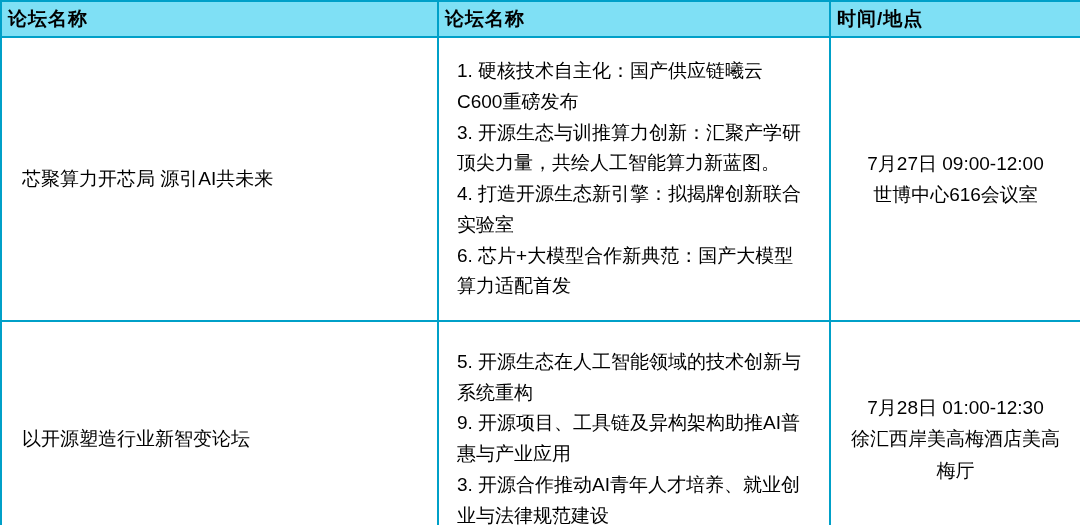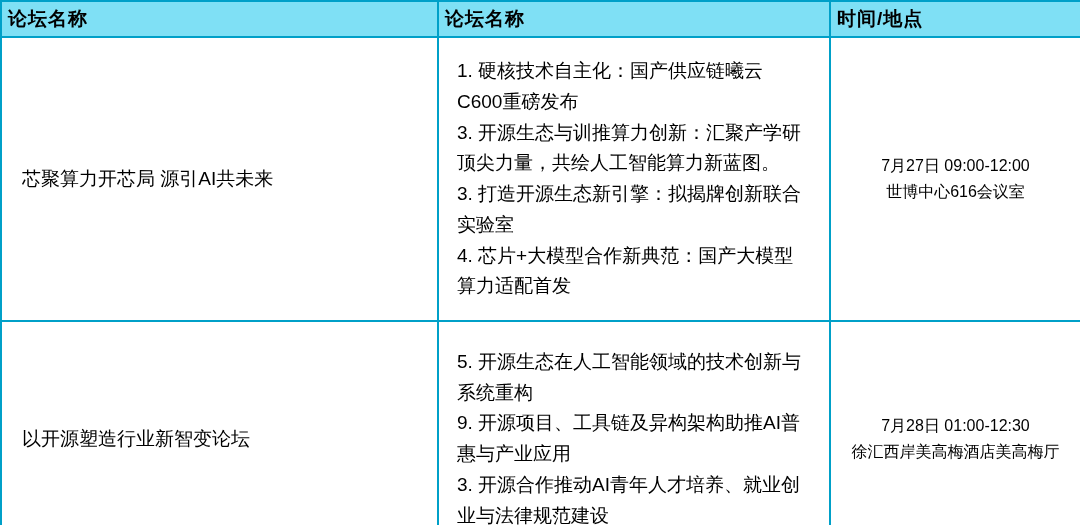--- a/index.html
+++ b/index.html
@@ -49,21 +49,21 @@
     line-height: 1.6;
   }
   td.topics-cell {
     font-size: 19px;
     padding: 18px 22px 18px 18px;
     line-height: 1.62;
     text-align: left;
   }
   td.time-cell {
     text-align: center;
-    font-size: 16px;
+    font-size: 19px;
     padding: 10px 18px;
     line-height: 1.65;
   }
   .topic-line {
     display: block;
   }
   .time-line {
     display: block;
   }
   tbody tr.row-1 { height: 248px; }
@@ -85,22 +85,22 @@
         <th>论坛名称</th>
         <th>时间/地点</th>
       </tr>
     </thead>
     <tbody>
       <tr class="row-1">
         <td class="name-cell">芯聚算力开芯局 源引AI共未来</td>
         <td class="topics-cell">
           <span class="topic-line">1. 硬核技术自主化：国产供应链曦云C600重磅发布</span>
           <span class="topic-line">3. 开源生态与训推算力创新：汇聚产学研顶尖力量，共绘人工智能算力新蓝图。</span>
-          <span class="topic-line">3. 打造开源生态新引擎：拟揭牌创新联合实验室</span>
-          <span class="topic-line">4. 芯片+大模型合作新典范：国产大模型算力适配首发</span>
+          <span class="topic-line">4. 打造开源生态新引擎：拟揭牌创新联合实验室</span>
+          <span class="topic-line">6. 芯片+大模型合作新典范：国产大模型算力适配首发</span>
         </td>
         <td class="time-cell">
           <span class="time-line">7月27日 09:00-12:00</span>
           <span class="time-line">世博中心616会议室</span>
         </td>
       </tr>
       <tr class="row-2">
         <td class="name-cell">以开源塑造行业新智变论坛</td>
         <td class="topics-cell">
           <span class="topic-line">5. 开源生态在人工智能领域的技术创新与系统重构</span>

